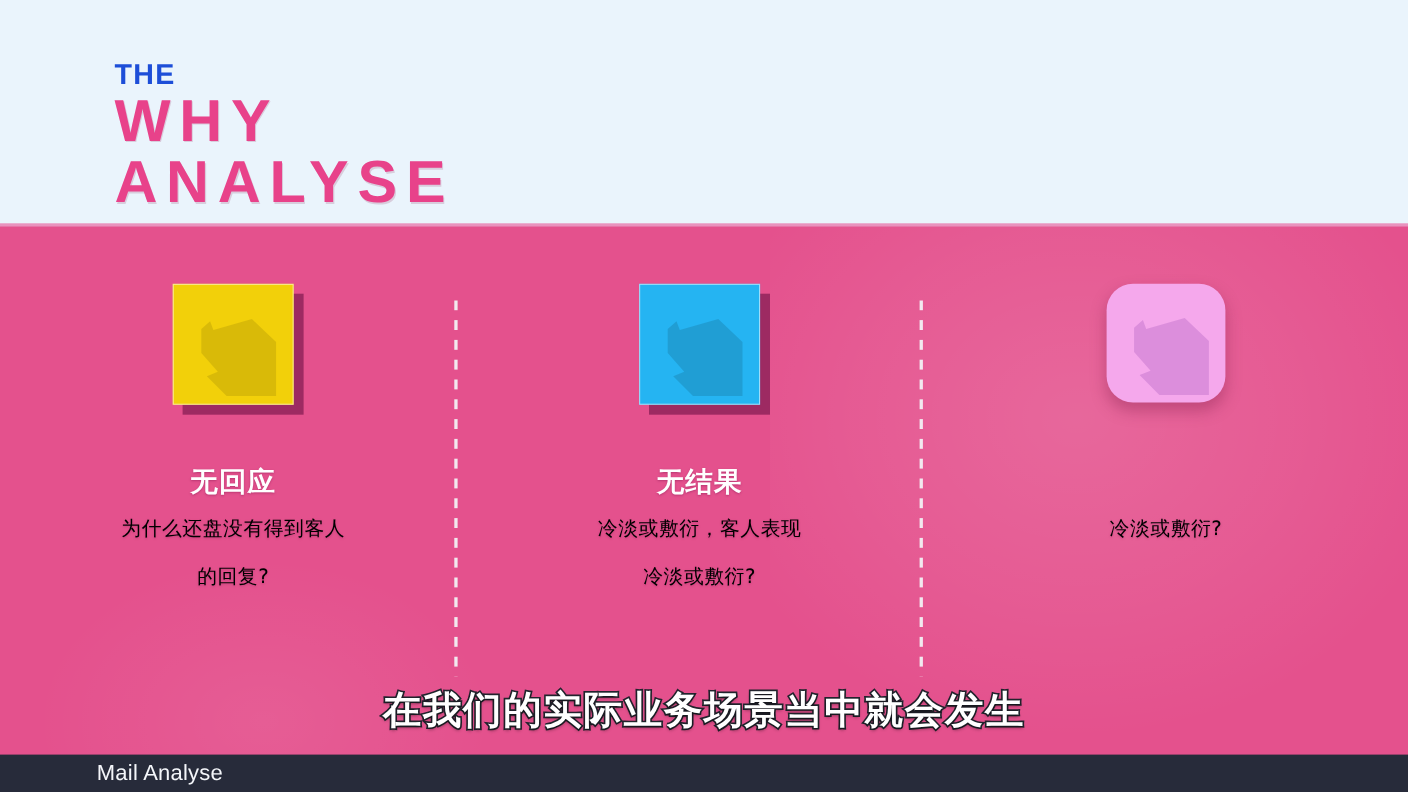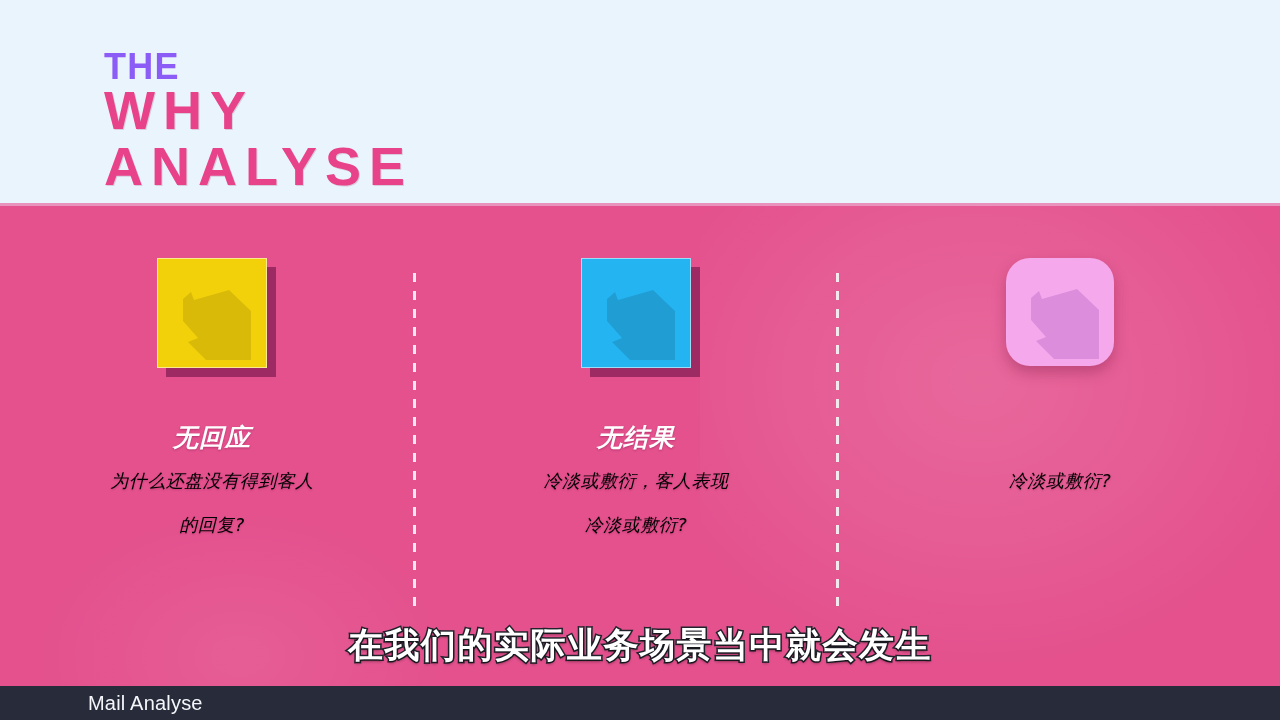--- a/index.html
+++ b/index.html
@@ -27,24 +27,24 @@
     height: 206px;
     background: #eaf4fc;
     overflow: hidden;
   }
   #header-inner {
     position: absolute;
     left: 104px;
     top: 52px;
   }
   .kicker {
-    font-size: 36px;
+    font-size: 26px;
     font-weight: bold;
     letter-spacing: 1.2px;
-    color: #8b5cf6;
+    color: #1d4ed8;
     line-height: 30px;
     font-family: "Liberation Sans", sans-serif;
   }
   .headline {
     font-size: 54px;
     font-weight: bold;
     letter-spacing: 8px;
     color: #e8428a;
     line-height: 56px;
     font-family: "Liberation Sans", sans-serif;
@@ -100,21 +100,20 @@
   }
   #divider-1 { left: 413px; }
   #divider-2 { left: 836px; }
 
   
   .column {
     position: absolute;
     top: 0;
     width: 424px;
     height: 480px;
-    font-style: italic;
   }
   #col-1 { left: 0px; }
   #col-2 { left: 424px; }
   #col-3 { left: 848px; }
 
   .tile-wrap {
     position: absolute;
     top: 52px;
     left: 0;
     width: 424px;

